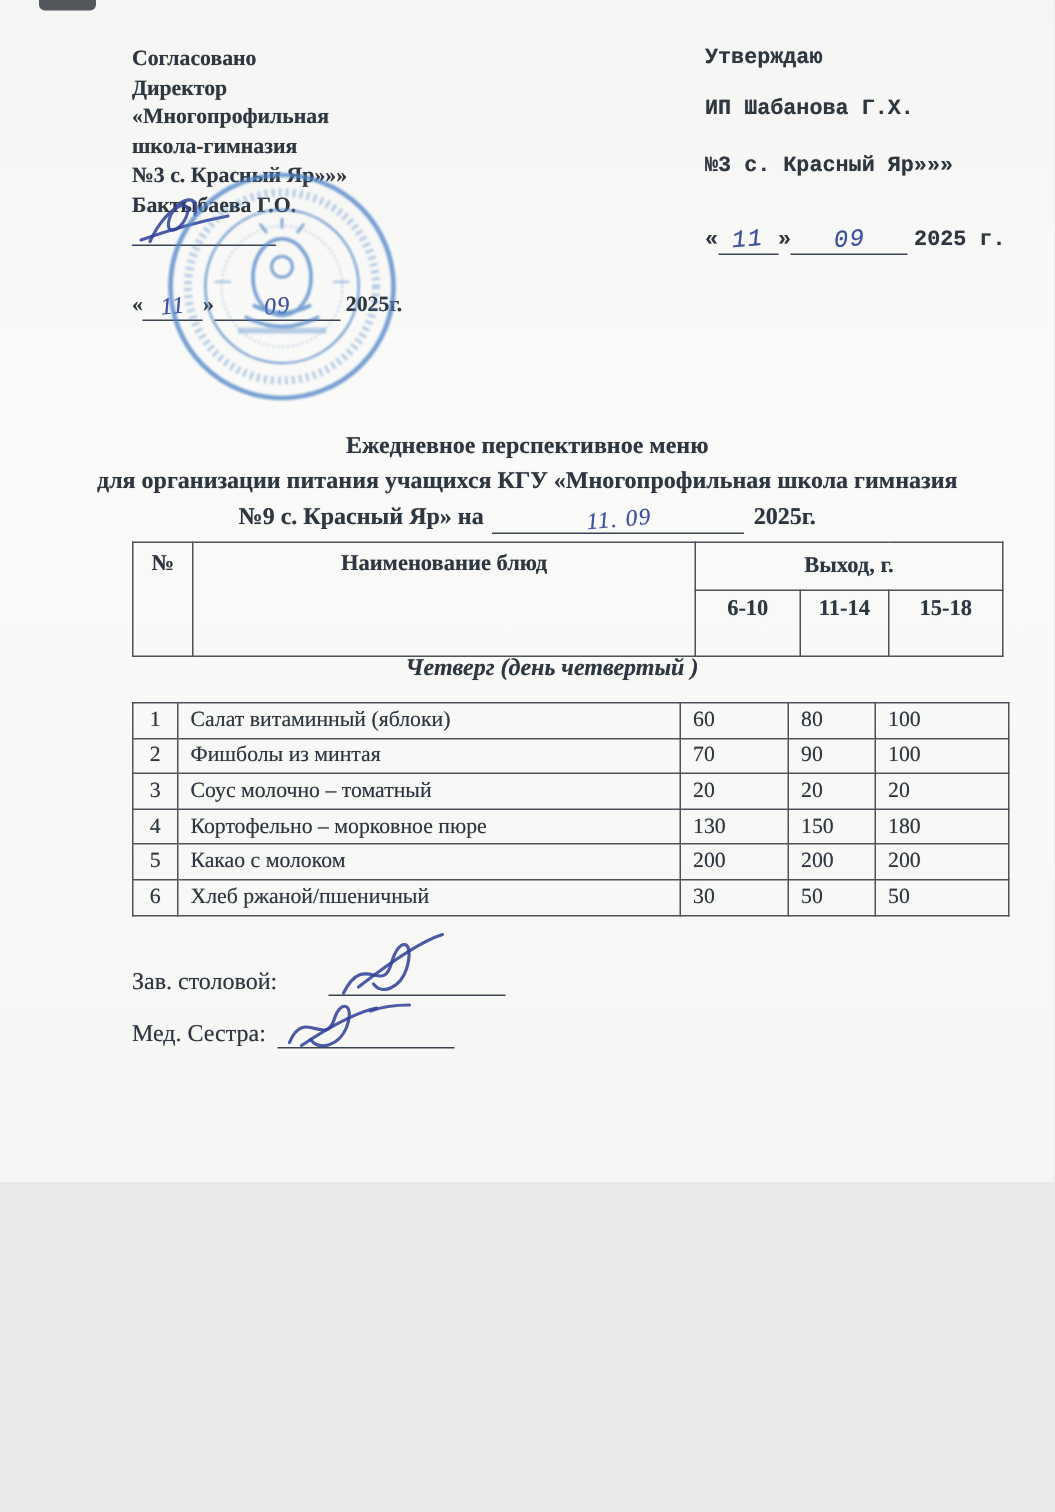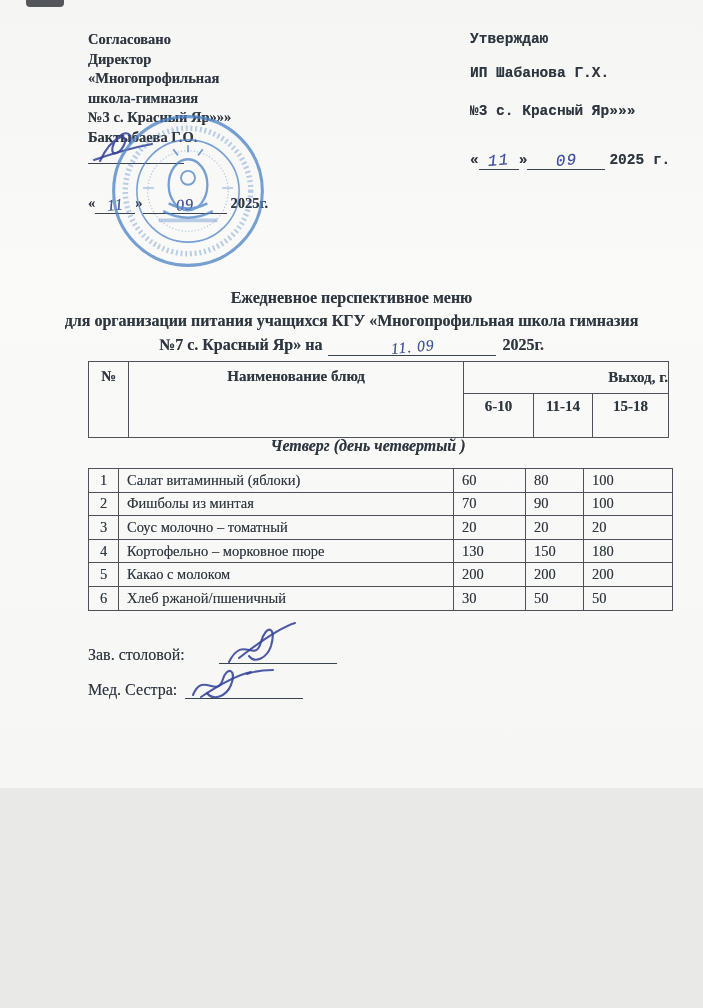--- a/index.html
+++ b/index.html
@@ -43,21 +43,21 @@
   .title-line3{display:flex;justify-content:center;align-items:flex-end;margin-top:1px;}
   .title-slot{width:168px;border-bottom:1.6px solid #3a4450;margin:0 6px;text-align:center;line-height:16px;}
   .title-slot .hw{font-size:15.5px;}
 
   
   table{border-collapse:collapse;table-layout:fixed;}
   td,th{border:1.3px solid #4d5258;padding:0;}
   .head-table{position:absolute;left:88px;top:361px;}
   .head-table th{font-weight:bold;font-size:15px;}
   .th-no,.th-dish{vertical-align:top;padding-top:6px;text-align:center;}
-  .th-out{height:31px;text-align:right;}
+  .th-out{height:31px;text-align:center;}
   .th-age{height:39px;vertical-align:top;padding-top:4px;}
 
   .day-heading{position:absolute;left:88px;top:437px;width:560px;text-align:center;font-weight:bold;font-style:italic;font-size:16px;}
 
   .body-table{position:absolute;left:88px;top:468px;}
   .body-table td{font-size:14.5px;height:22.6px;}
   .td-no{text-align:center;font-size:16px;}
   .td-dish{padding-left:8px;}
   .td-g{padding-left:8px;}
 
@@ -112,21 +112,21 @@
       <path d="M70,128 q32,17 64,0" stroke-width="3"></path>
       <path d="M64,140 h76" stroke-width="5" opacity="0.5"></path>
       <path d="M58,98 h-14 M160,98 h-14" stroke-width="2" opacity="0.6"></path>
     </g>
   </svg>
 
   <div class="doc-title">
     <div>Ежедневное перспективное меню</div>
     <div>для организации питания учащихся КГУ «Многопрофильная школа гимназия</div>
     <div class="title-line3">
-      <span>№7 с. Красный Яр»  на</span>
+      <span>№9 с. Красный Яр»  на</span>
       <span class="title-slot"><span class="hw">11. 09</span></span>
       <span>2025г.</span>
     </div>
   </div>
 
   <div class="approve-right">
     <div class="r-title">Утверждаю</div>
     <div class="r-name">ИП Шабанова Г.Х.</div>
     <div class="r-org">№3 с. Красный Яр»»»</div>
     <div class="date-row">

